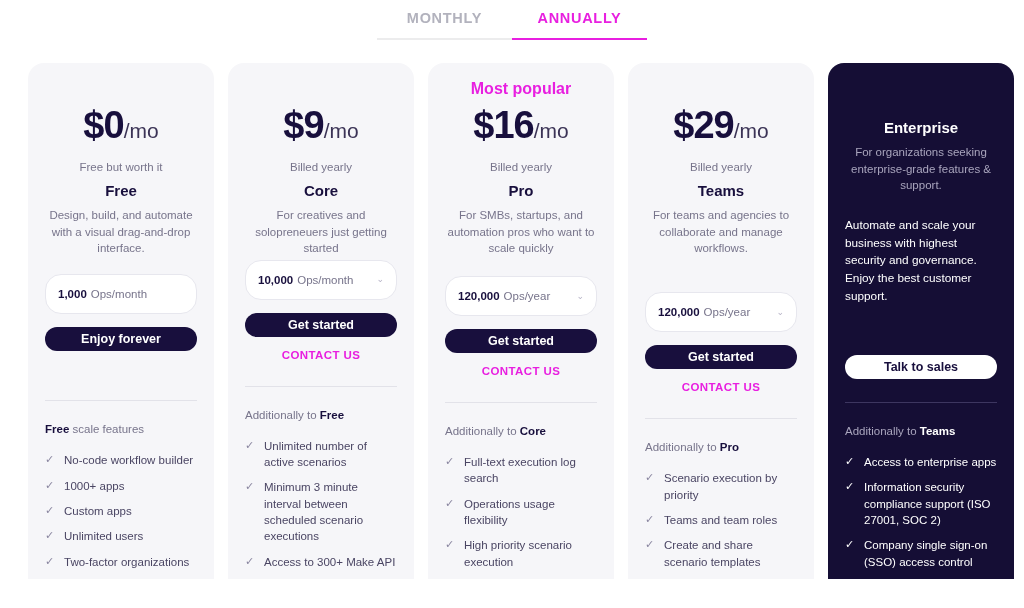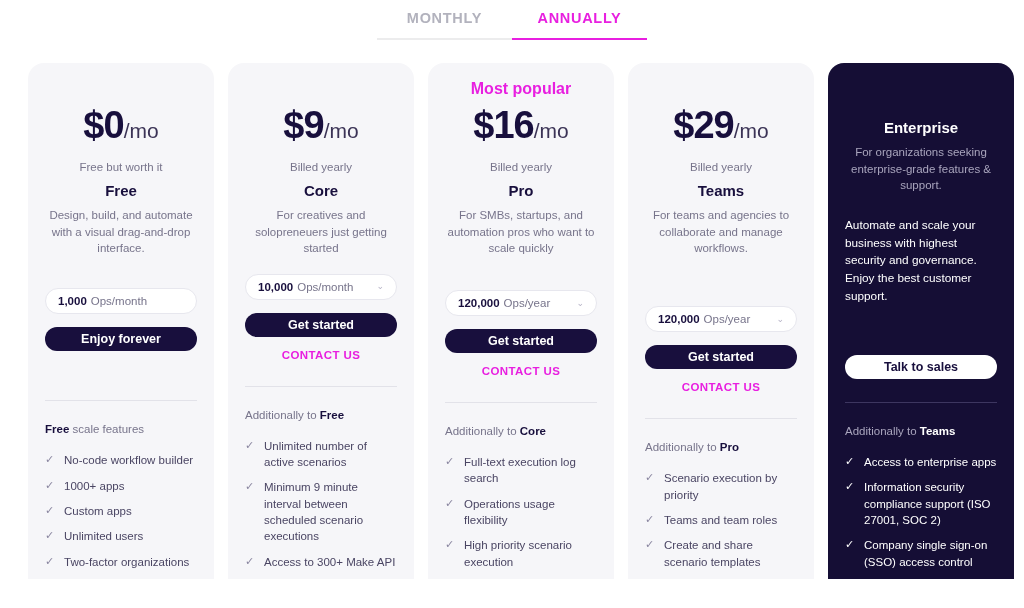--- a/index.html
+++ b/index.html
@@ -121,27 +121,27 @@
     font-size: 11.8px;
     line-height: 1.5;
     color: #ffffff;
     margin-top: 23px;
     font-weight: 500;
   }
 
   
   .ops-field {
     margin-top: auto;
-    height: 15px;
+    height: 40px;
     background: #ffffff;
     border: 1px solid #e7e7ee;
     border-radius: 16px;
     display: flex;
     align-items: center;
-    padding: 12px 12px;
+    padding: 6px 12px;
     font-size: 11.5px;
     color: #77748b;
     cursor: pointer;
   }
   .ops-field .num {
     font-weight: bold;
     color: #180f3d;
     margin-right: 4px;
   }
   .chev {
@@ -288,21 +288,21 @@
     <div class="contact">CONTACT US</div>
     <div class="divider"></div>
     <div class="features-head"><span>Additionally to </span><b>Free</b><span></span></div>
     <ul class="features">
         <li>
           <span class="check">✓</span>
           <span>Unlimited number of active scenarios</span>
         </li>
         <li>
           <span class="check">✓</span>
-          <span>Minimum 9 minute interval between scheduled scenario executions</span>
+          <span>Minimum 3 minute interval between scheduled scenario executions</span>
         </li>
         <li>
           <span class="check">✓</span>
           <span>Access to 300+ Make API</span>
         </li>
       </ul>
   </div>
 
   <div class="card">
     <div class="badge">Most popular</div>

